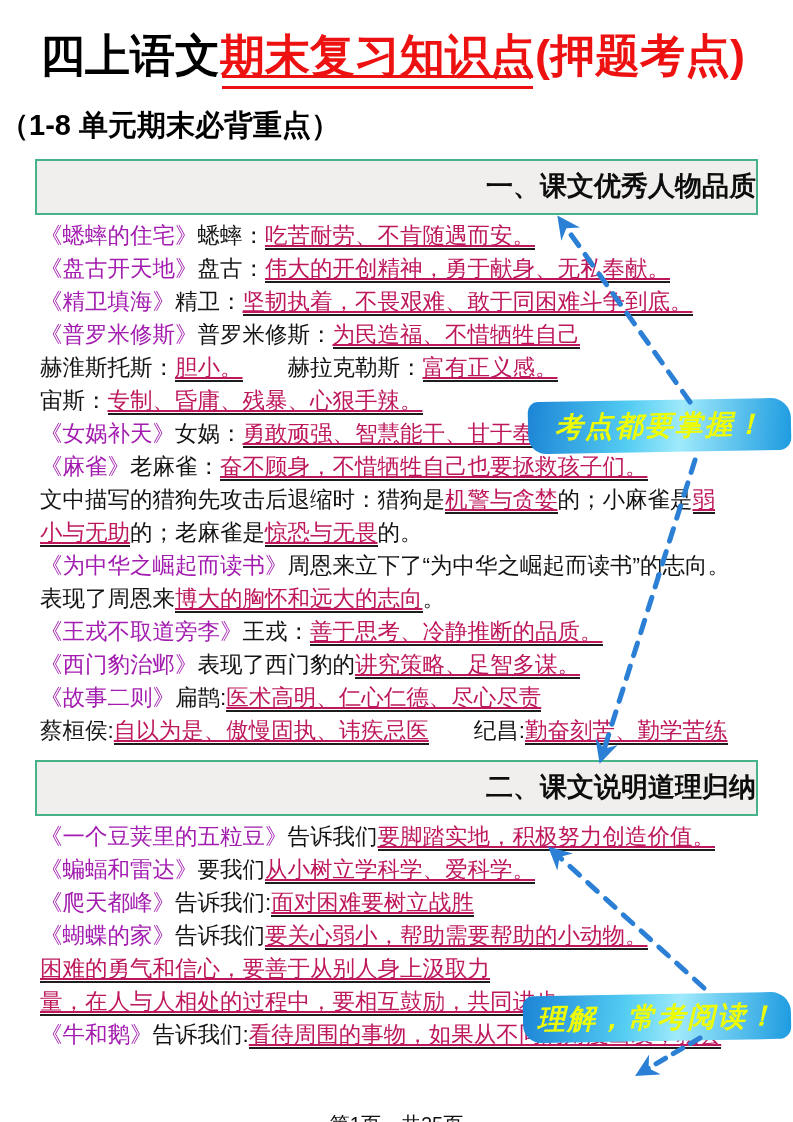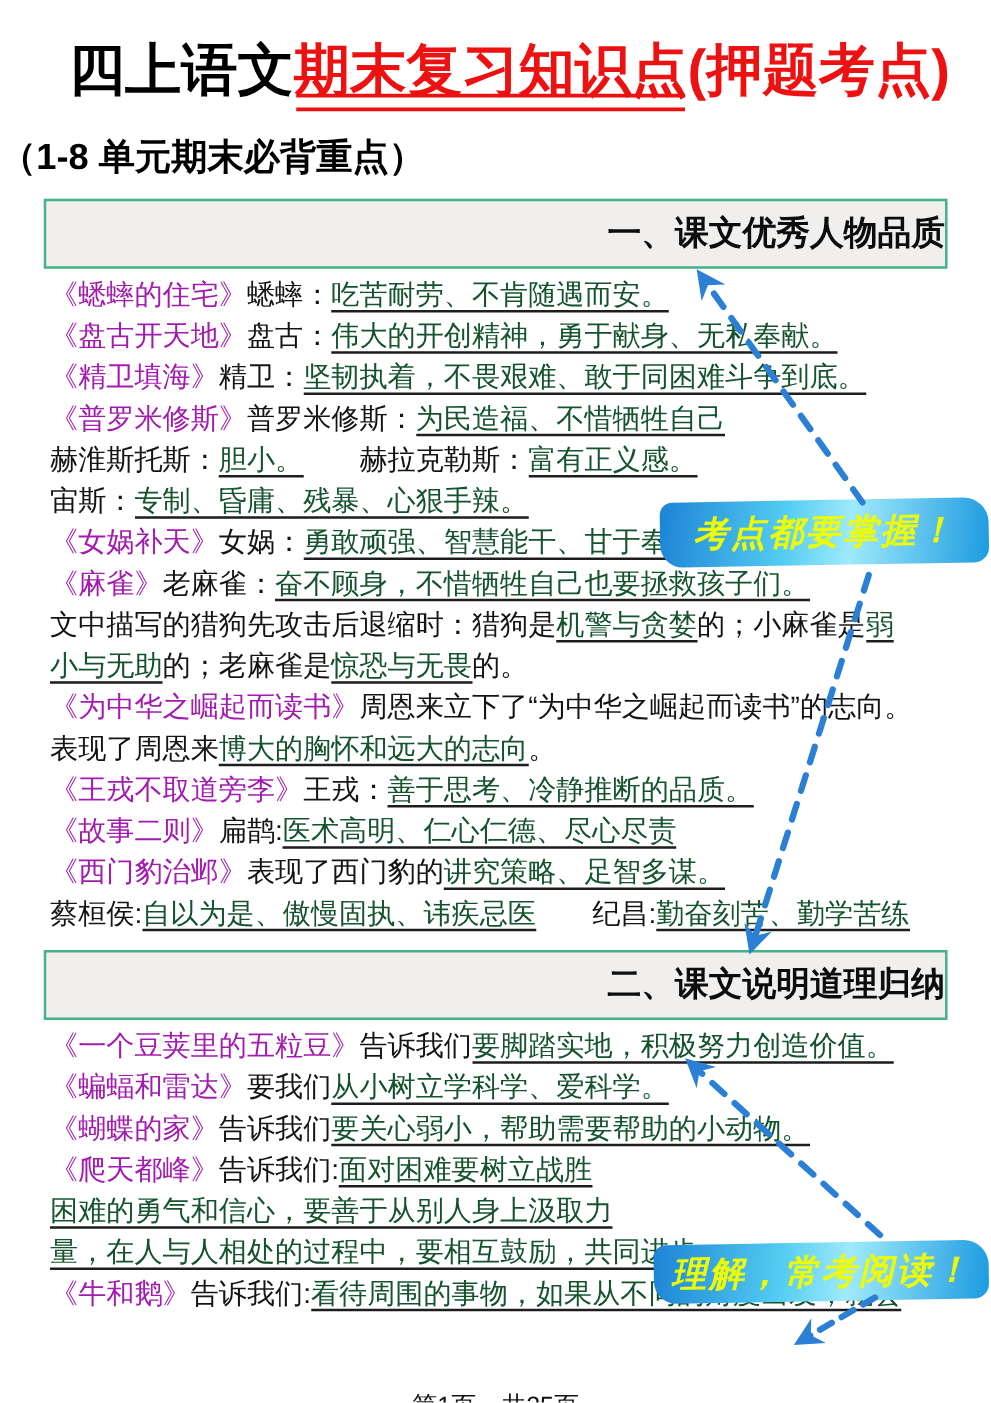--- a/index.html
+++ b/index.html
@@ -1,37 +1,37 @@
 <!DOCTYPE html>
 <html><head>
 <meta charset="utf-8">
 <style>
   html,body{margin:0;padding:0;background:#ffffff;}
   body{width:793px;height:1122px;position:relative;overflow:hidden;
        font-family:"Liberation Sans","DejaVu Sans",sans-serif;}
   .page{position:relative;width:793px;height:1122px;background:#fff;}
 
   
-  .title{margin:30px 18px 0 40px;font-size:45px;font-weight:800;white-space:nowrap;line-height:1.15;text-align:center;}
+  .title{margin:30px 18px 0 40px;font-size:45px;font-weight:800;white-space:nowrap;line-height:1.15;}
   .title .t-black{color:#000;}
   .t-red{color:#ee1111;position:relative;}
   .t-red-underlined::after{content:"";position:absolute;left:2px;right:2px;bottom:-8px;height:8px;
        border-top:3px solid #ee1111;border-bottom:3px solid #ee1111;}
   .subtitle{text-align:left;font-size:29px;font-weight:700;color:#000;margin-top:24px;}
 
   
   .section-box{margin:13px 35px 0 35px;background:#f0efed;border:2px solid #45b287;
        text-align:right;font-size:27px;font-weight:700;color:#0d0d0d;padding:7px 0 9px 0;}
 
   
   .content{margin:4px 30px 0 40px;font-size:22.5px;line-height:33px;}
   .line{white-space:nowrap;}
   .seg-b{color:#a21caf;}
   .seg-k{color:#141414;}
-  .seg-r{color:#14532d;border-bottom:2px solid #1d1d1d;}
+  .seg-r{color:#be185d;border-bottom:2px solid #1d1d1d;text-decoration:underline;}
 
   
   .badge{position:absolute;display:flex;align-items:center;justify-content:center;
        background:linear-gradient(96deg,#1c84d6 0%,#53ccf2 38%,#9feafb 58%,#1d9be0 100%);
        color:#edfc05;font-size:28px;font-weight:800;font-style:italic;letter-spacing:2px;
        border-radius:10px 20px 12px 18px;white-space:nowrap;}
   .badge1{left:528px;top:370px;width:263px;height:52px;transform:rotate(-1deg);}
   .badge2{left:523px;top:964px;width:268px;height:47px;transform:rotate(-1deg);}
 
   .footer{position:absolute;left:0;right:0;bottom:14px;text-align:center;font-size:20px;color:#111;}
@@ -57,31 +57,31 @@
       <div class="line"><span class="seg-b">《普罗米修斯》</span><span class="seg-k">普罗米修斯：</span><span class="seg-r">为民造福、不惜牺牲自己</span></div>
       <div class="line"><span class="seg-k">赫淮斯托斯：</span><span class="seg-r">胆小。</span><span class="seg-k">　　赫拉克勒斯：</span><span class="seg-r">富有正义感。</span></div>
       <div class="line"><span class="seg-k">宙斯：</span><span class="seg-r">专制、昏庸、残暴、心狠手辣。</span></div>
       <div class="line"><span class="seg-b">《女娲补天》</span><span class="seg-k">女娲：</span><span class="seg-r">勇敢顽强、智慧能干、甘于奉献。</span></div>
       <div class="line"><span class="seg-b">《麻雀》</span><span class="seg-k">老麻雀：</span><span class="seg-r">奋不顾身，不惜牺牲自己也要拯救孩子们。</span></div>
       <div class="line"><span class="seg-k">文中描写的猎狗先攻击后退缩时：猎狗是</span><span class="seg-r">机警与贪婪</span><span class="seg-k">的；小麻雀是</span><span class="seg-r">弱</span></div>
       <div class="line"><span class="seg-r">小与无助</span><span class="seg-k">的；老麻雀是</span><span class="seg-r">惊恐与无畏</span><span class="seg-k">的。</span></div>
       <div class="line"><span class="seg-b">《为中华之崛起而读书》</span><span class="seg-k">周恩来立下了“为中华之崛起而读书”的志向。</span></div>
       <div class="line"><span class="seg-k">表现了周恩来</span><span class="seg-r">博大的胸怀和远大的志向</span><span class="seg-k">。</span></div>
       <div class="line"><span class="seg-b">《王戎不取道旁李》</span><span class="seg-k">王戎：</span><span class="seg-r">善于思考、冷静推断的品质。</span></div>
+      <div class="line"><span class="seg-b">《西门豹治邺》</span><span class="seg-k">表现了西门豹的</span><span class="seg-r">讲究策略、足智多谋。</span></div>
       <div class="line"><span class="seg-b">《故事二则》</span><span class="seg-k">扁鹊:</span><span class="seg-r">医术高明、仁心仁德、尽心尽责</span></div>
-      <div class="line"><span class="seg-b">《西门豹治邺》</span><span class="seg-k">表现了西门豹的</span><span class="seg-r">讲究策略、足智多谋。</span></div>
       <div class="line"><span class="seg-k">蔡桓侯:</span><span class="seg-r">自以为是、傲慢固执、讳疾忌医</span><span class="seg-k">　　纪昌:</span><span class="seg-r">勤奋刻苦、勤学苦练</span></div>
     </div>
 
   <div class="section-box">二、课文说明道理归纳</div>
   <div class="content">
       <div class="line"><span class="seg-b">《一个豆荚里的五粒豆》</span><span class="seg-k">告诉我们</span><span class="seg-r">要脚踏实地，积极努力创造价值。</span></div>
       <div class="line"><span class="seg-b">《蝙蝠和雷达》</span><span class="seg-k">要我们</span><span class="seg-r">从小树立学科学、爱科学。</span></div>
+      <div class="line"><span class="seg-b">《爬天都峰》</span><span class="seg-k">告诉我们:</span><span class="seg-r">面对困难要树立战胜</span></div>
       <div class="line"><span class="seg-b">《蝴蝶的家》</span><span class="seg-k">告诉我们</span><span class="seg-r">要关心弱小，帮助需要帮助的小动物。</span></div>
-      <div class="line"><span class="seg-b">《爬天都峰》</span><span class="seg-k">告诉我们:</span><span class="seg-r">面对困难要树立战胜</span></div>
       <div class="line"><span class="seg-r">困难的勇气和信心，要善于从别人身上汲取力</span></div>
       <div class="line"><span class="seg-r">量，在人与人相处的过程中，要相互鼓励，共同进步。</span></div>
       <div class="line"><span class="seg-b">《牛和鹅》</span><span class="seg-k">告诉我们:</span><span class="seg-r">看待周围的事物，如果从不同的角度出发，就会</span></div>
     </div>
 
   <div class="badge badge1">考点都要掌握！</div>
   <div class="badge badge2">理解，常考阅读！</div>
 
   <svg class="arrow-layer" viewBox="0 0 793 1122" xmlns="http://www.w3.org/2000/svg">
     <defs>

